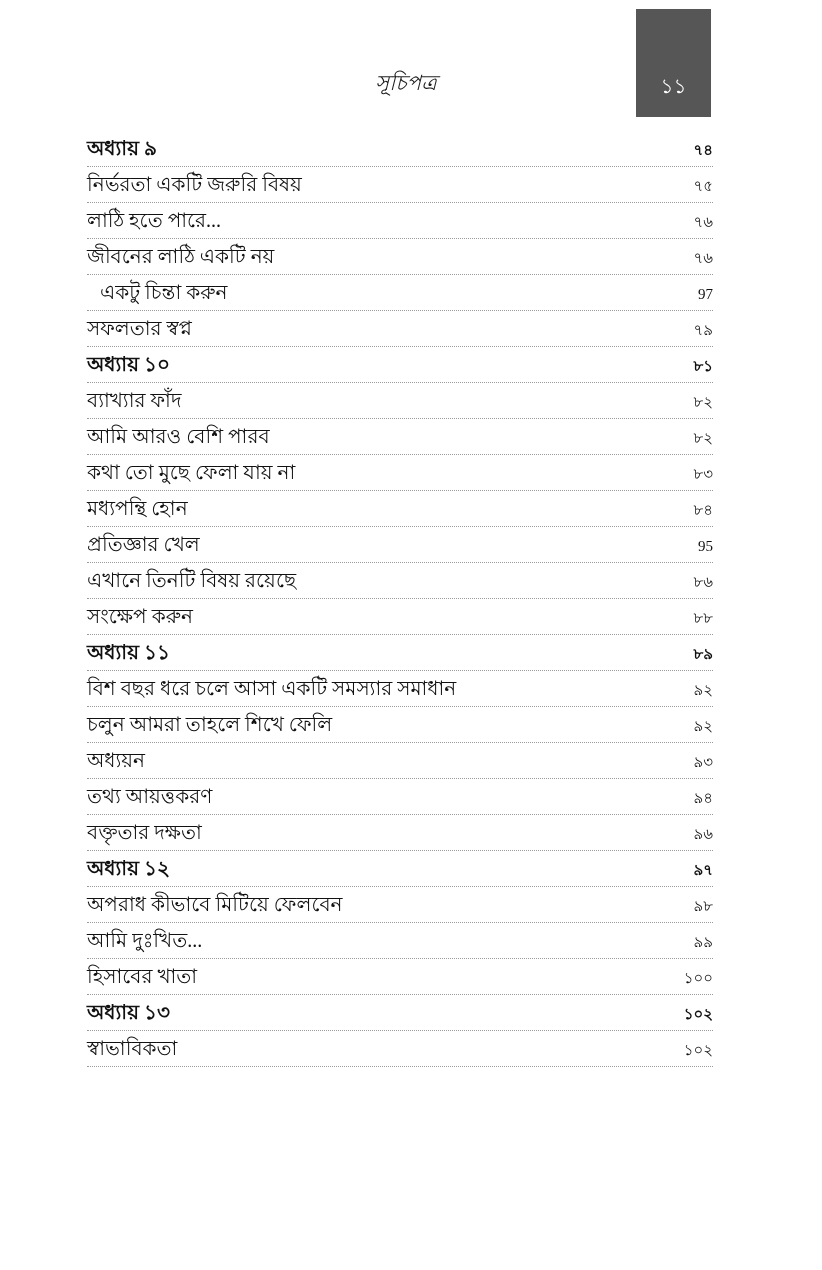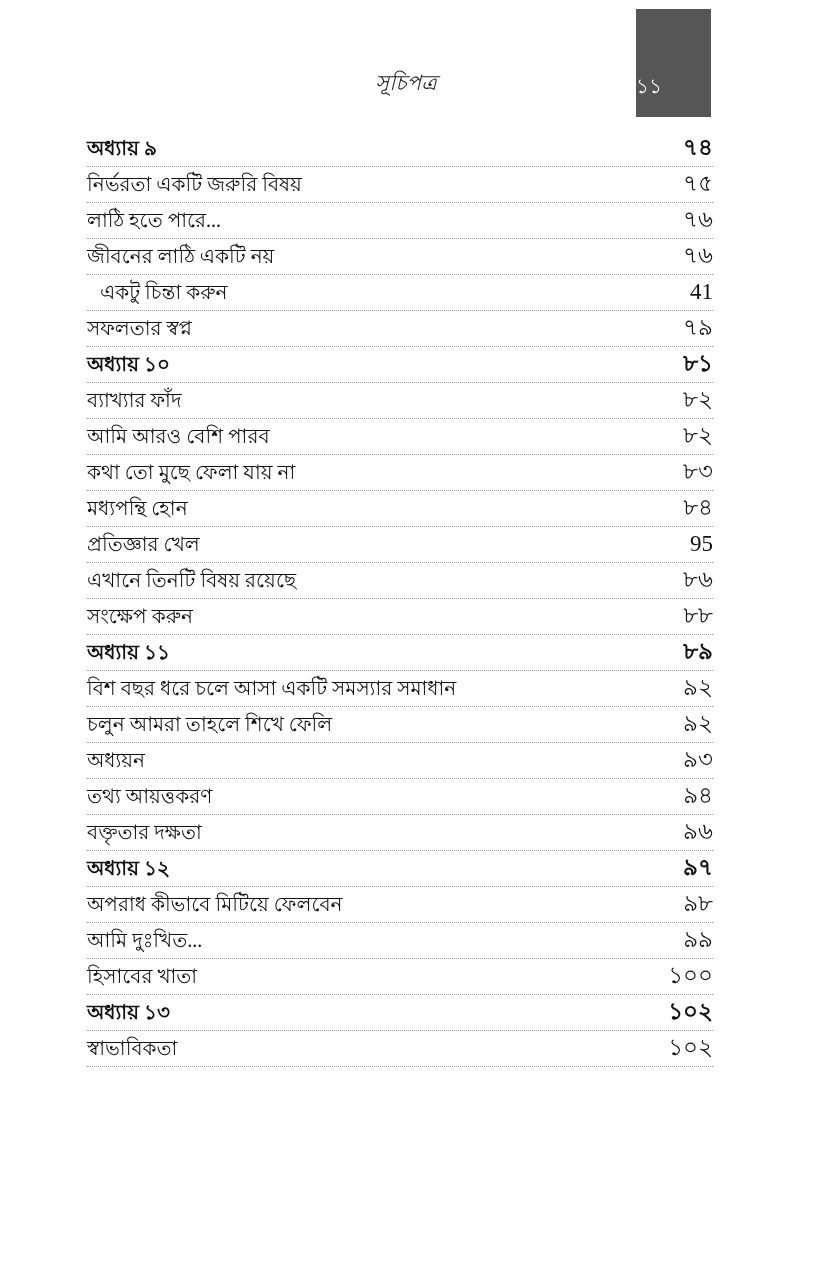--- a/index.html
+++ b/index.html
@@ -42,20 +42,21 @@
     top: 0;
     width: 75px;
     height: 108px;
     background: #565656;
   }
   .folio-number {
     position: absolute;
     left: 0;
     top: 62px;
     width: 75px;
+    text-align: center;
     font-size: 20px;
     color: #ffffff;
     font-style: normal;
   }
 
   
   .toc {
     position: absolute;
     left: 87px;
     top: 131px;
@@ -74,21 +75,21 @@
   .toc-row.first {
     border-top: none;
   }
   .toc-row .title {
     font-size: 20px;
     line-height: 34px;
     white-space: nowrap;
     color: #111111;
   }
   .toc-row .pageno {
-    font-size: 23px;
+    font-size: 15px;
     line-height: 34px;
     white-space: nowrap;
     color: #111111;
     text-align: left;
   }
   .toc-row.chapter .title,
   .toc-row.chapter .pageno {
     font-weight: bold;
   }
   .toc-row.indent .title {
@@ -117,21 +118,21 @@
     <div class="toc-row">
       <span class="title">লাঠি হতে পারে...</span>
       <span class="pageno">৭৬</span>
     </div>
     <div class="toc-row">
       <span class="title">জীবনের লাঠি একটি নয়</span>
       <span class="pageno">৭৬</span>
     </div>
     <div class="toc-row indent">
       <span class="title">একটু চিন্তা করুন</span>
-      <span class="pageno">41</span>
+      <span class="pageno">97</span>
     </div>
     <div class="toc-row">
       <span class="title">সফলতার স্বপ্ন</span>
       <span class="pageno">৭৯</span>
     </div>
     <div class="toc-row chapter">
       <span class="title">অধ্যায় ১০</span>
       <span class="pageno">৮১</span>
     </div>
     <div class="toc-row">

